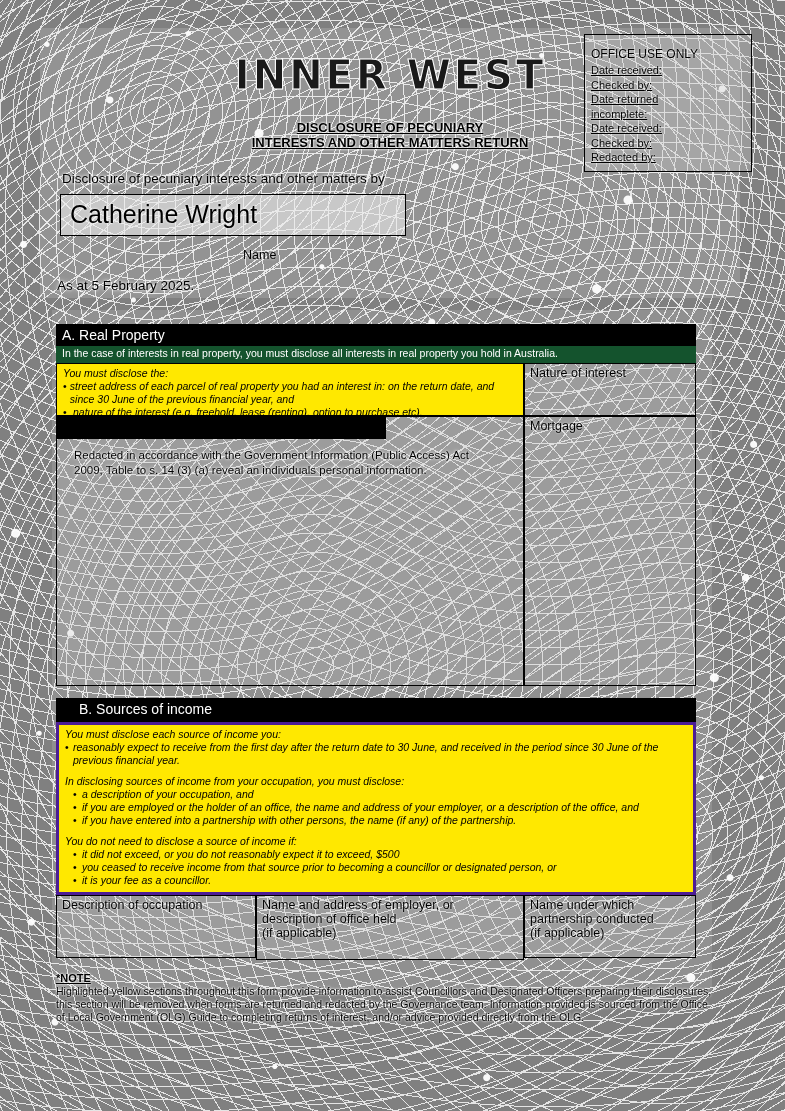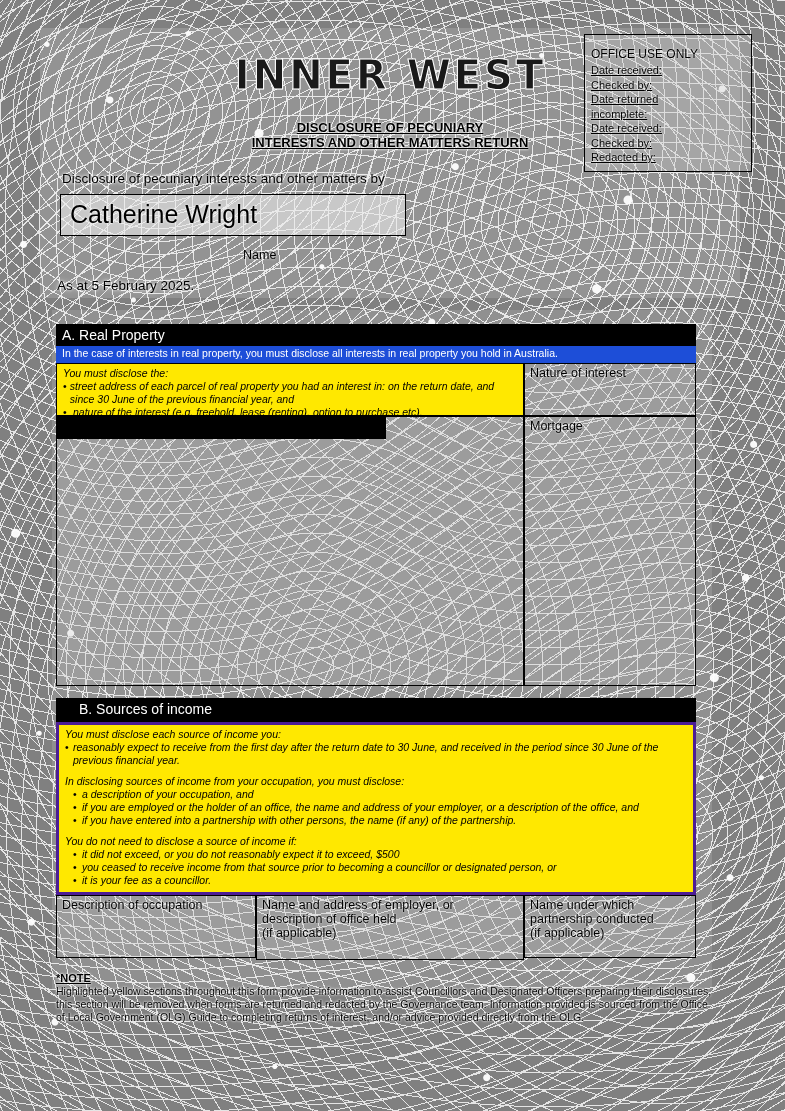--- a/index.html
+++ b/index.html
@@ -170,21 +170,21 @@
     box-sizing: border-box;
   }
   .sec-head {
     background: #000;
     color: #fff;
     font-size: 14px;
     padding: 3px 6px;
     box-sizing: border-box;
   }
   .sec-sub {
-    background: #1d4ed8;
+    background: #14532d;
     color: #fff;
     font-size: 10.5px;
     padding: 1px 6px 4px 6px;
     box-sizing: border-box;
   }
   .yellow {
     background: #ffe800;
     color: #000;
     font-size: 10.5px;
     line-height: 13px;
@@ -281,20 +281,21 @@
 
   <div class="sec cell-box" style="left:524px; top:363px; width:172px; height:53px;">
     <div class="cell-label">Nature of interest</div>
   </div>
   <div class="sec cell-box" style="left:524px; top:416px; width:172px; height:270px;">
     <div class="cell-label">Mortgage</div>
   </div>
 
   <div class="sec cell-box" style="left:56px; top:416px; width:468px; height:270px;"></div>
   <div class="redaction-bar" style="left:56px; top:417px; width:330px; height:22px;"></div>
+  <div class="redact-text" style="left:74px; top:448px; width:400px;">Redacted in accordance with the Government Information (Public Access) Act 2009, Table to s. 14 (3) (a) reveal an individuals personal information.</div>
 
   <div class="sec sec-head" style="left:56px; top:698px; width:640px; height:24px;padding-left:23px;">B. Sources of income</div>
 
   <div class="sec yellow" style="left:56px; top:722px; width:640px; height:173px; border:3px solid #4c1d95;">
     <div><i>You must disclose each source of income you:</i></div>
     <div style="display:flex;">
         <span style="width:9px;">•</span>
         <i>reasonably expect to receive from the first day after the return date to 30 June, and received in the period since 30 June of the previous financial year.</i>
       </div>
     <div style="height:8px;"></div>

